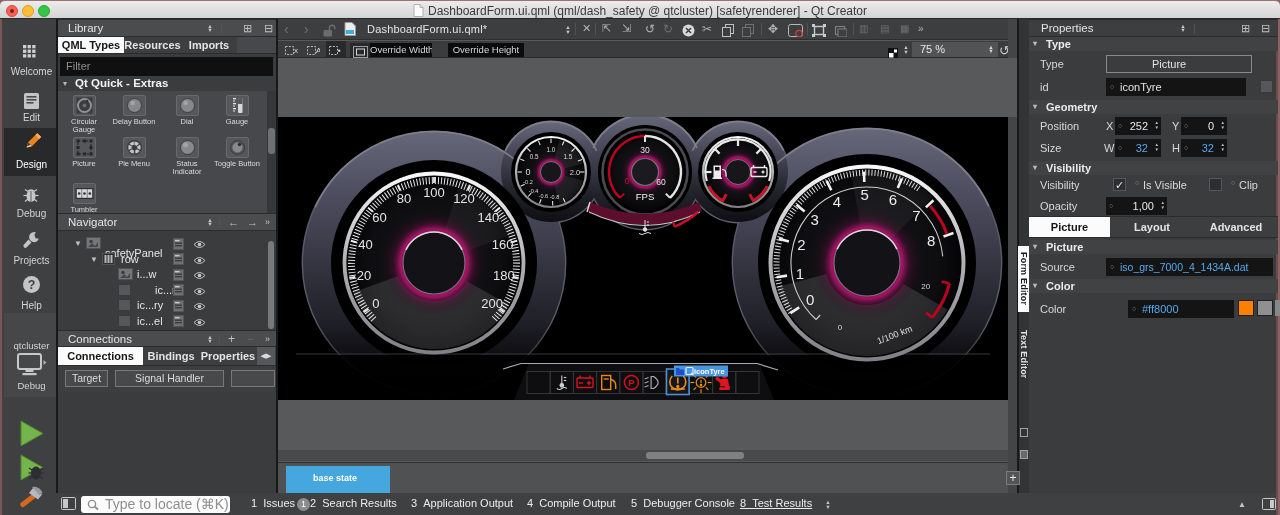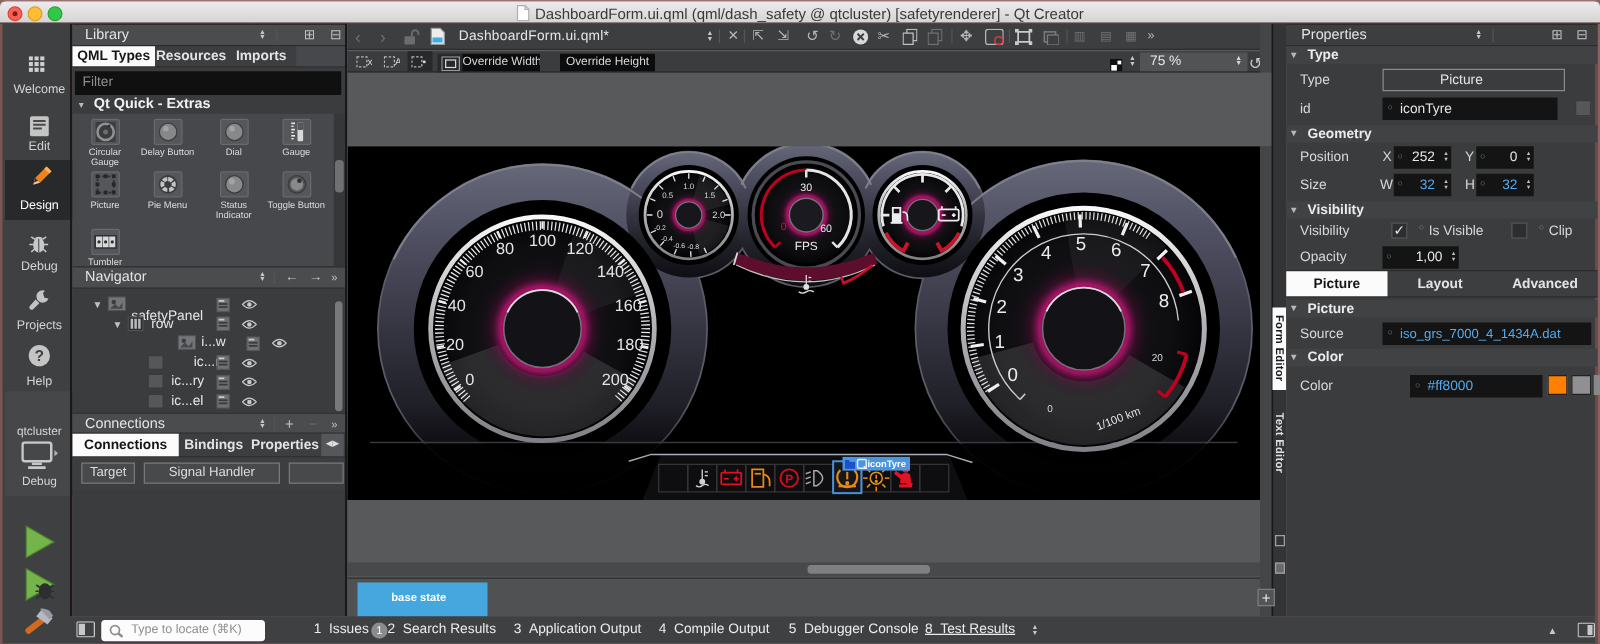--- a/index.html
+++ b/index.html
@@ -37,22 +37,22 @@
 .sechead:before { content:"▾"; position:absolute; left:4px; top:0; font-size:8px; color:#b8b8b8; }
 .plabel { position:absolute; left:11px; color:#d8d8d8; font-size:11px; }
 .pfield { position:absolute; background:#141414; color:#e4e4e4; font-size:11px; height:18px; line-height:18px; padding-left:14px; white-space:nowrap;}
 .pfield:before, .cdot:before { content:"○"; position:absolute; left:4px; top:0; font-size:7px; color:#909090; }
 .spinb { position:absolute; background:#141414; height:18px; color:#e8e8e8; font-size:11px;
   text-align:right; line-height:18px; padding-right:13px; }
 .spinb:before { content:"○"; position:absolute; left:3px; top:0px; font-size:7px; color:#909090; }
 .spinb i { position:absolute; right:2px; top:4px; font-style:normal; font-size:4.5px; color:#c0c0c0; line-height:4.5px;}
 #statusbar { left:56px; top:493px; width:1222px; height:22px; background:#3e4042; color:#ececec; font-size:11px; border-right:2px solid #6d4b4a;}
 .sbitem { position:absolute; top:4px; }
-#locate { position:absolute; left:25px; top:3px; width:131px; height:17px; background:#fcfcfc;
-  border-radius:3px; color:#8e8e8e; font-size:10px; line-height:16px; padding-left:24px; }
+#locate { position:absolute; left:25px; top:3px; width:149px; height:17px; background:#fcfcfc;
+  border-radius:3px; color:#8e8e8e; font-size:14px; line-height:16px; padding-left:24px; }
 .tbico { position:absolute; font-size:12px; color:#b4b4b4; }
 .dim { color:#707070; }
 </style></head><body>
 <div class="abs" id="titlebar">
 <div class="tl" style="left:6px;background:#f96156;border:0.5px solid #e0443a;"></div>
 <div class="tl" style="left:22px;background:#fdbd35;border:0.5px solid #dfa023;"></div>
 <div class="tl" style="left:38px;background:#34c648;border:0.5px solid #24a930;"></div>
 <div style="position:absolute;left:10px;top:7.5px;width:4px;height:4px;border-radius:50%;background:#7c1f16;"></div>
 <div id="title-text"><svg width="11" height="13" viewBox="0 0 11 13" style="vertical-align:-2px;margin-right:4px;">
         <path d="M1 0.5 h6 l3 3 v9 h-9 Z" fill="#fdfdfd" stroke="#b0b0b0"></path>
@@ -142,21 +142,21 @@
         <path d="M15 1 q 7 -1 10.5 5.5 l-3 3 Z" fill="#9a9aa4"></path>
       </svg></div>
 </div>
 <div class="abs vdiv" style="left:56px;"></div>
 <div class="abs vdiv" style="left:276px;"></div>
 <div class="abs vdiv" style="left:1017px;"></div>
 <div class="abs" id="leftcol">
 <div class="phead" style="left:0;top:0;width:218px;height:18px;line-height:17px;padding-left:10px;">Library<span class="udt" style="left:148px;">▲<br>▼</span><span class="hico" style="left:162px;top:0;color:#555;">|</span><span class="hico" style="left:185px;top:0;font-size:11px;">⊞</span><span class="hico" style="left:206px;top:0;font-size:11px;">⊟</span></div>
 <div class="tabbar" style="left:0;top:18px;width:218px;height:17px;">
       <div class="tab active" style="width:66px;line-height:16px;">QML Types</div>
-      <div class="tab" style="width:57px;line-height:16px;text-align:right;">Resources</div>
+      <div class="tab" style="width:57px;line-height:16px;">Resources</div>
       <div class="tab" style="width:56px;line-height:16px;">Imports</div>
       <div style="flex:1;background:#46484b;"></div>
     </div>
 <div style="position:absolute;left:2px;top:38px;width:213px;height:19px;background:#101010;color:#8e8e8e;font-size:11px;line-height:19px;padding-left:6px;">Filter</div>
 <div style="position:absolute;left:0;top:58px;width:217px;height:14px;color:#f2f2f2;font-size:11.5px;font-weight:bold;padding-left:17px;line-height:13px;background:#3a3c3e;"><span style="position:absolute;left:5px;top:0px;font-size:8px;color:#b8b8b8;font-weight:normal;">▾</span>Qt Quick - Extras</div>
 <div id="grid">
 <div class="gitem" style="left:0px;top:4px;"><div class="gicon">
           <svg width="21" height="19">
             <rect x="2.5" y="1.5" width="16" height="16" fill="#3a3c3e"></rect>
             <circle cx="10.5" cy="9.5" r="6.5" fill="none" stroke="#909294" stroke-width="2"></circle>
@@ -286,21 +286,21 @@
             <rect x="0.5" y="0.5" width="10" height="11" fill="#6e7072" stroke="#54565a"></rect>
             <rect x="2" y="2" width="4.5" height="1.4" fill="#c9c9c9"></rect>
             <rect x="2" y="4.5" width="7" height="1.4" fill="#3a3a3a"></rect>
             <rect x="2" y="7" width="7" height="1.4" fill="#3a3a3a"></rect>
           </svg></span>
         <span style="position:absolute;left:135px;top:3px;"><svg width="13" height="9" viewBox="0 0 13 9">
             <path d="M1 4.5 Q6.5 -1.5 12 4.5 Q6.5 10.5 1 4.5 Z" fill="none" stroke="#c8c8c8" stroke-width="1"></path>
             <circle cx="6.5" cy="4.5" r="1.8" fill="#c8c8c8"></circle>
           </svg></span>
       </div>
-<div class="trow" style="top:34px;margin-left:24px;">
+<div class="trow" style="top:34px;">
         <span style="position:absolute;left:60px;top:1px;"><svg width="15" height="12" viewBox="0 0 15 12" style="vertical-align:-2px;">
             <rect x="0.5" y="0.5" width="14" height="11" fill="#74767a" stroke="#505254"></rect>
             <circle cx="5" cy="4.5" r="1.8" fill="#3c3e40"></circle>
             <path d="M2 10 L6 6 l3 3 3-4 v5 Z" fill="#46484a"></path>
           </svg></span>
         <span style="position:absolute;left:79px;top:1px;">i...w</span>
         <span style="position:absolute;left:115px;top:1.5px;"><svg width="11" height="12" viewBox="0 0 11 12">
             <rect x="0.5" y="0.5" width="10" height="11" fill="#6e7072" stroke="#54565a"></rect>
             <rect x="2" y="2" width="4.5" height="1.4" fill="#c9c9c9"></rect>
             <rect x="2" y="4.5" width="7" height="1.4" fill="#3a3a3a"></rect>

